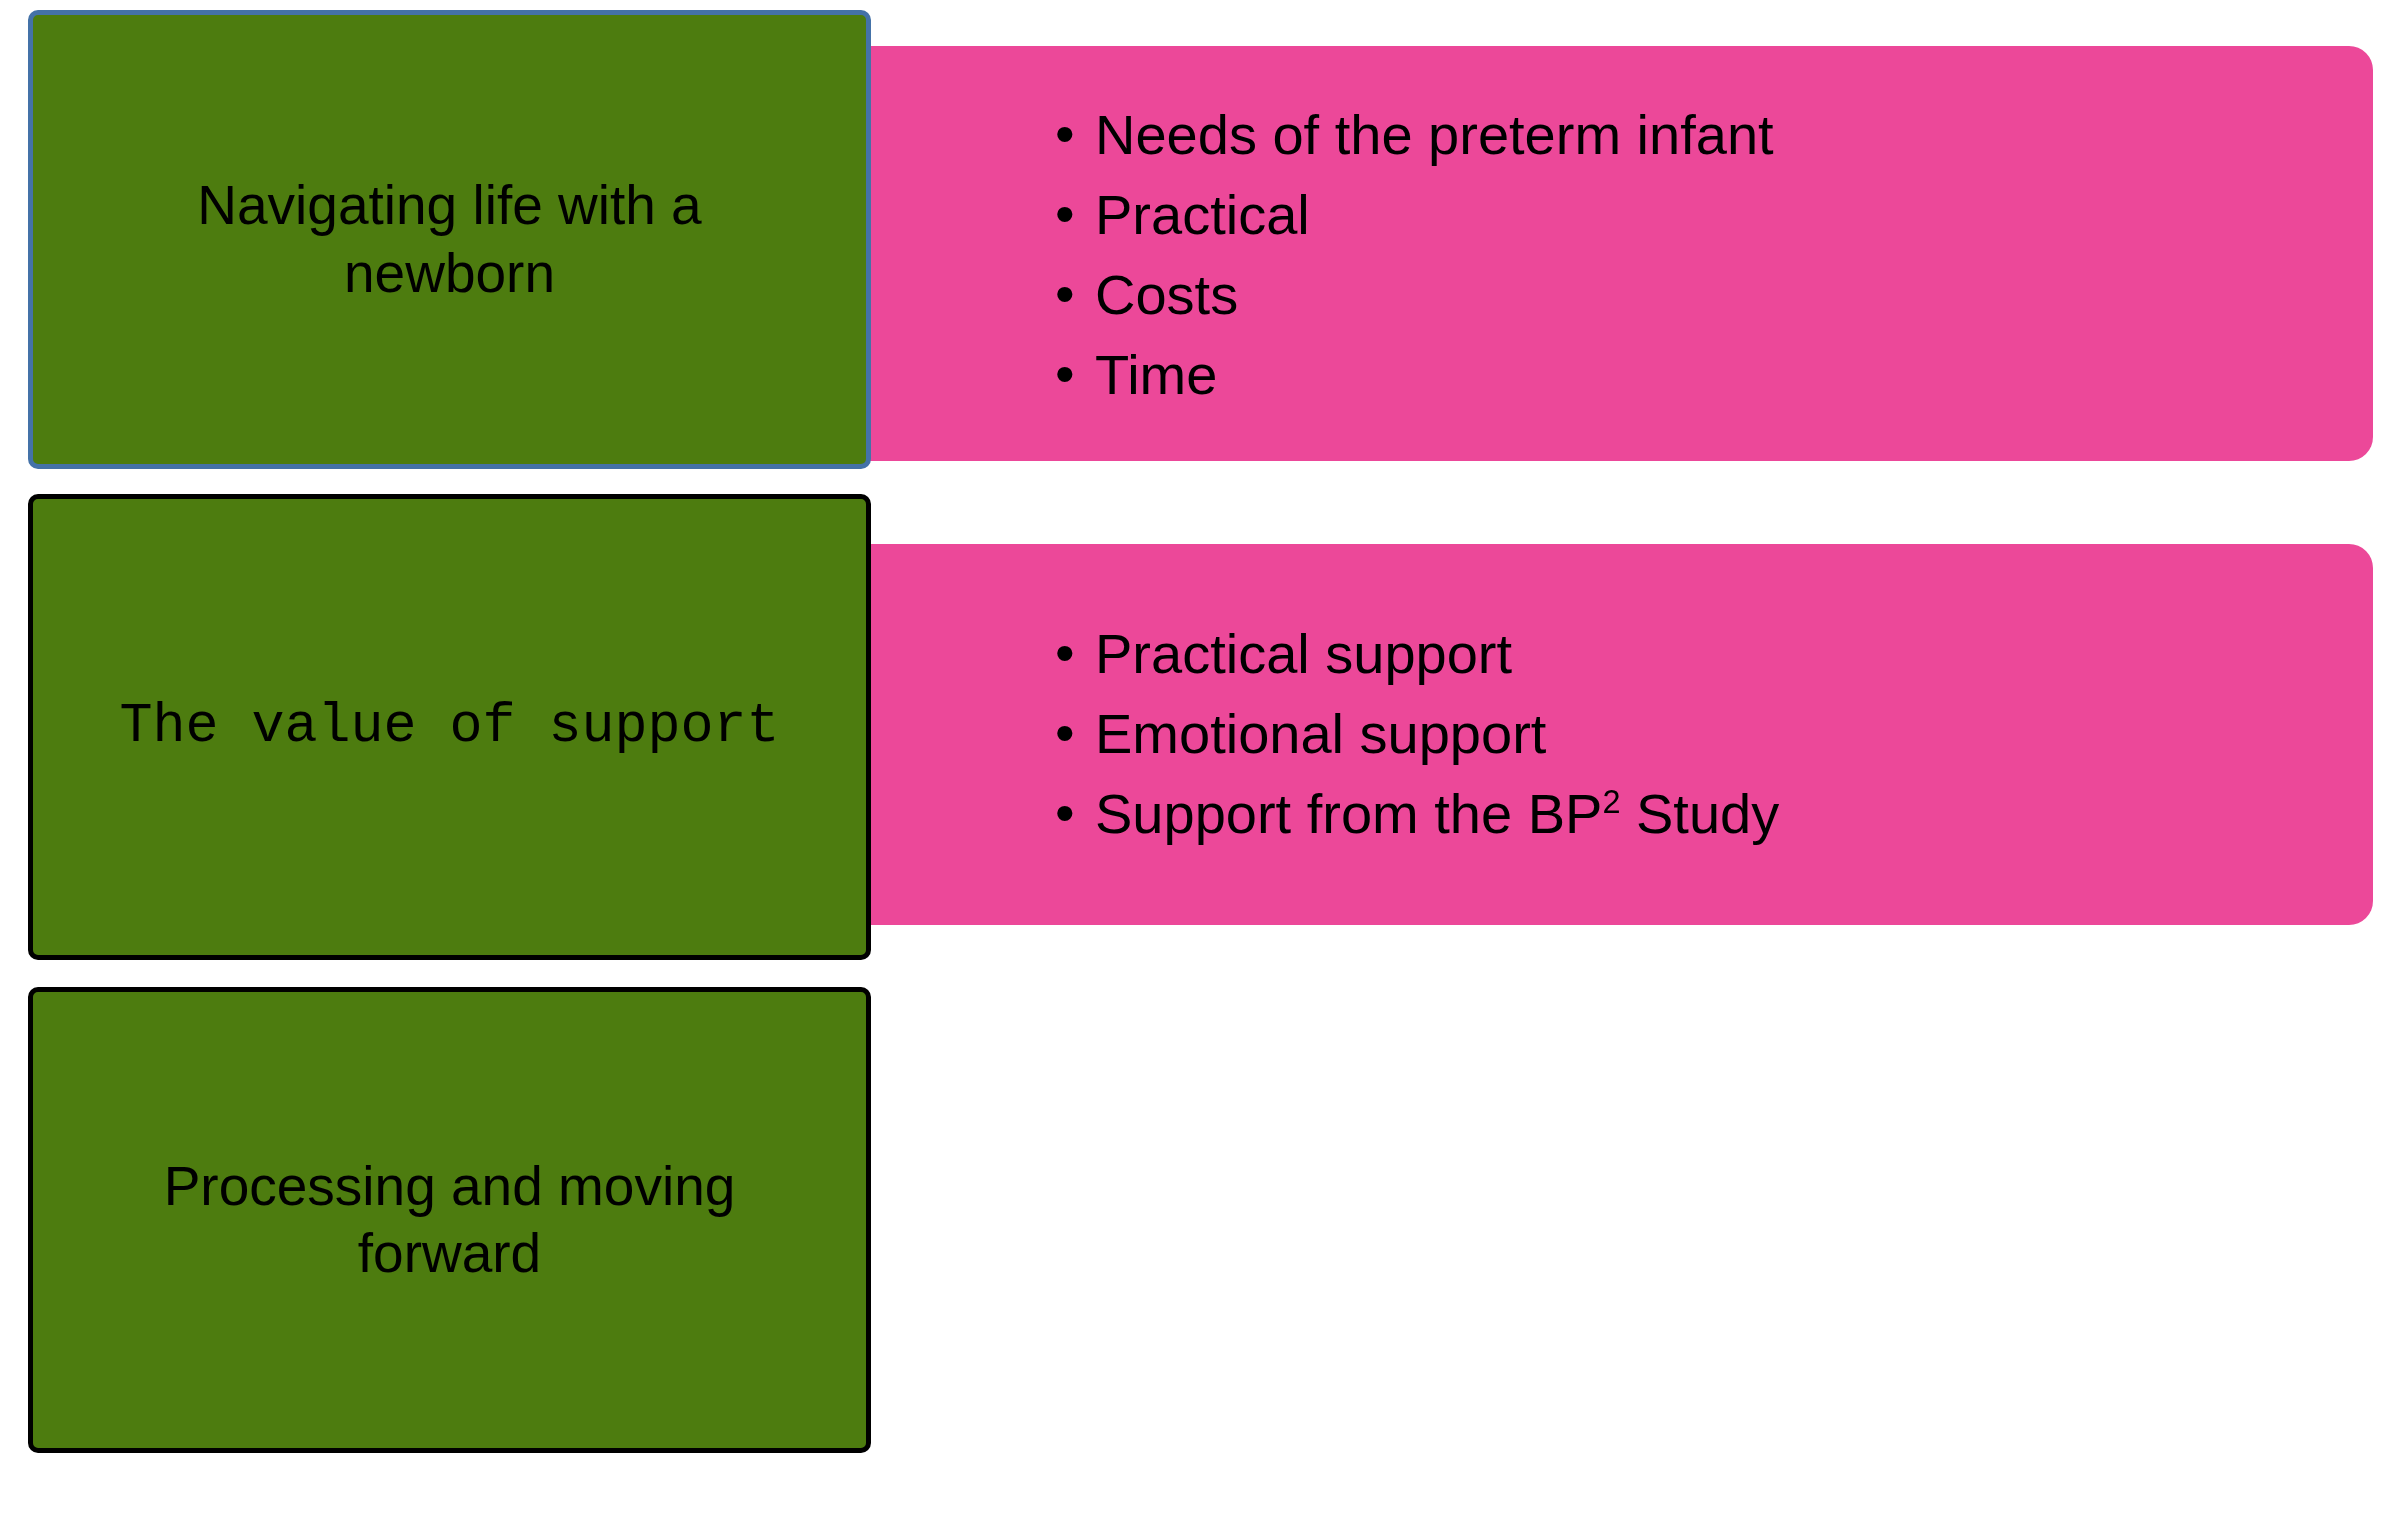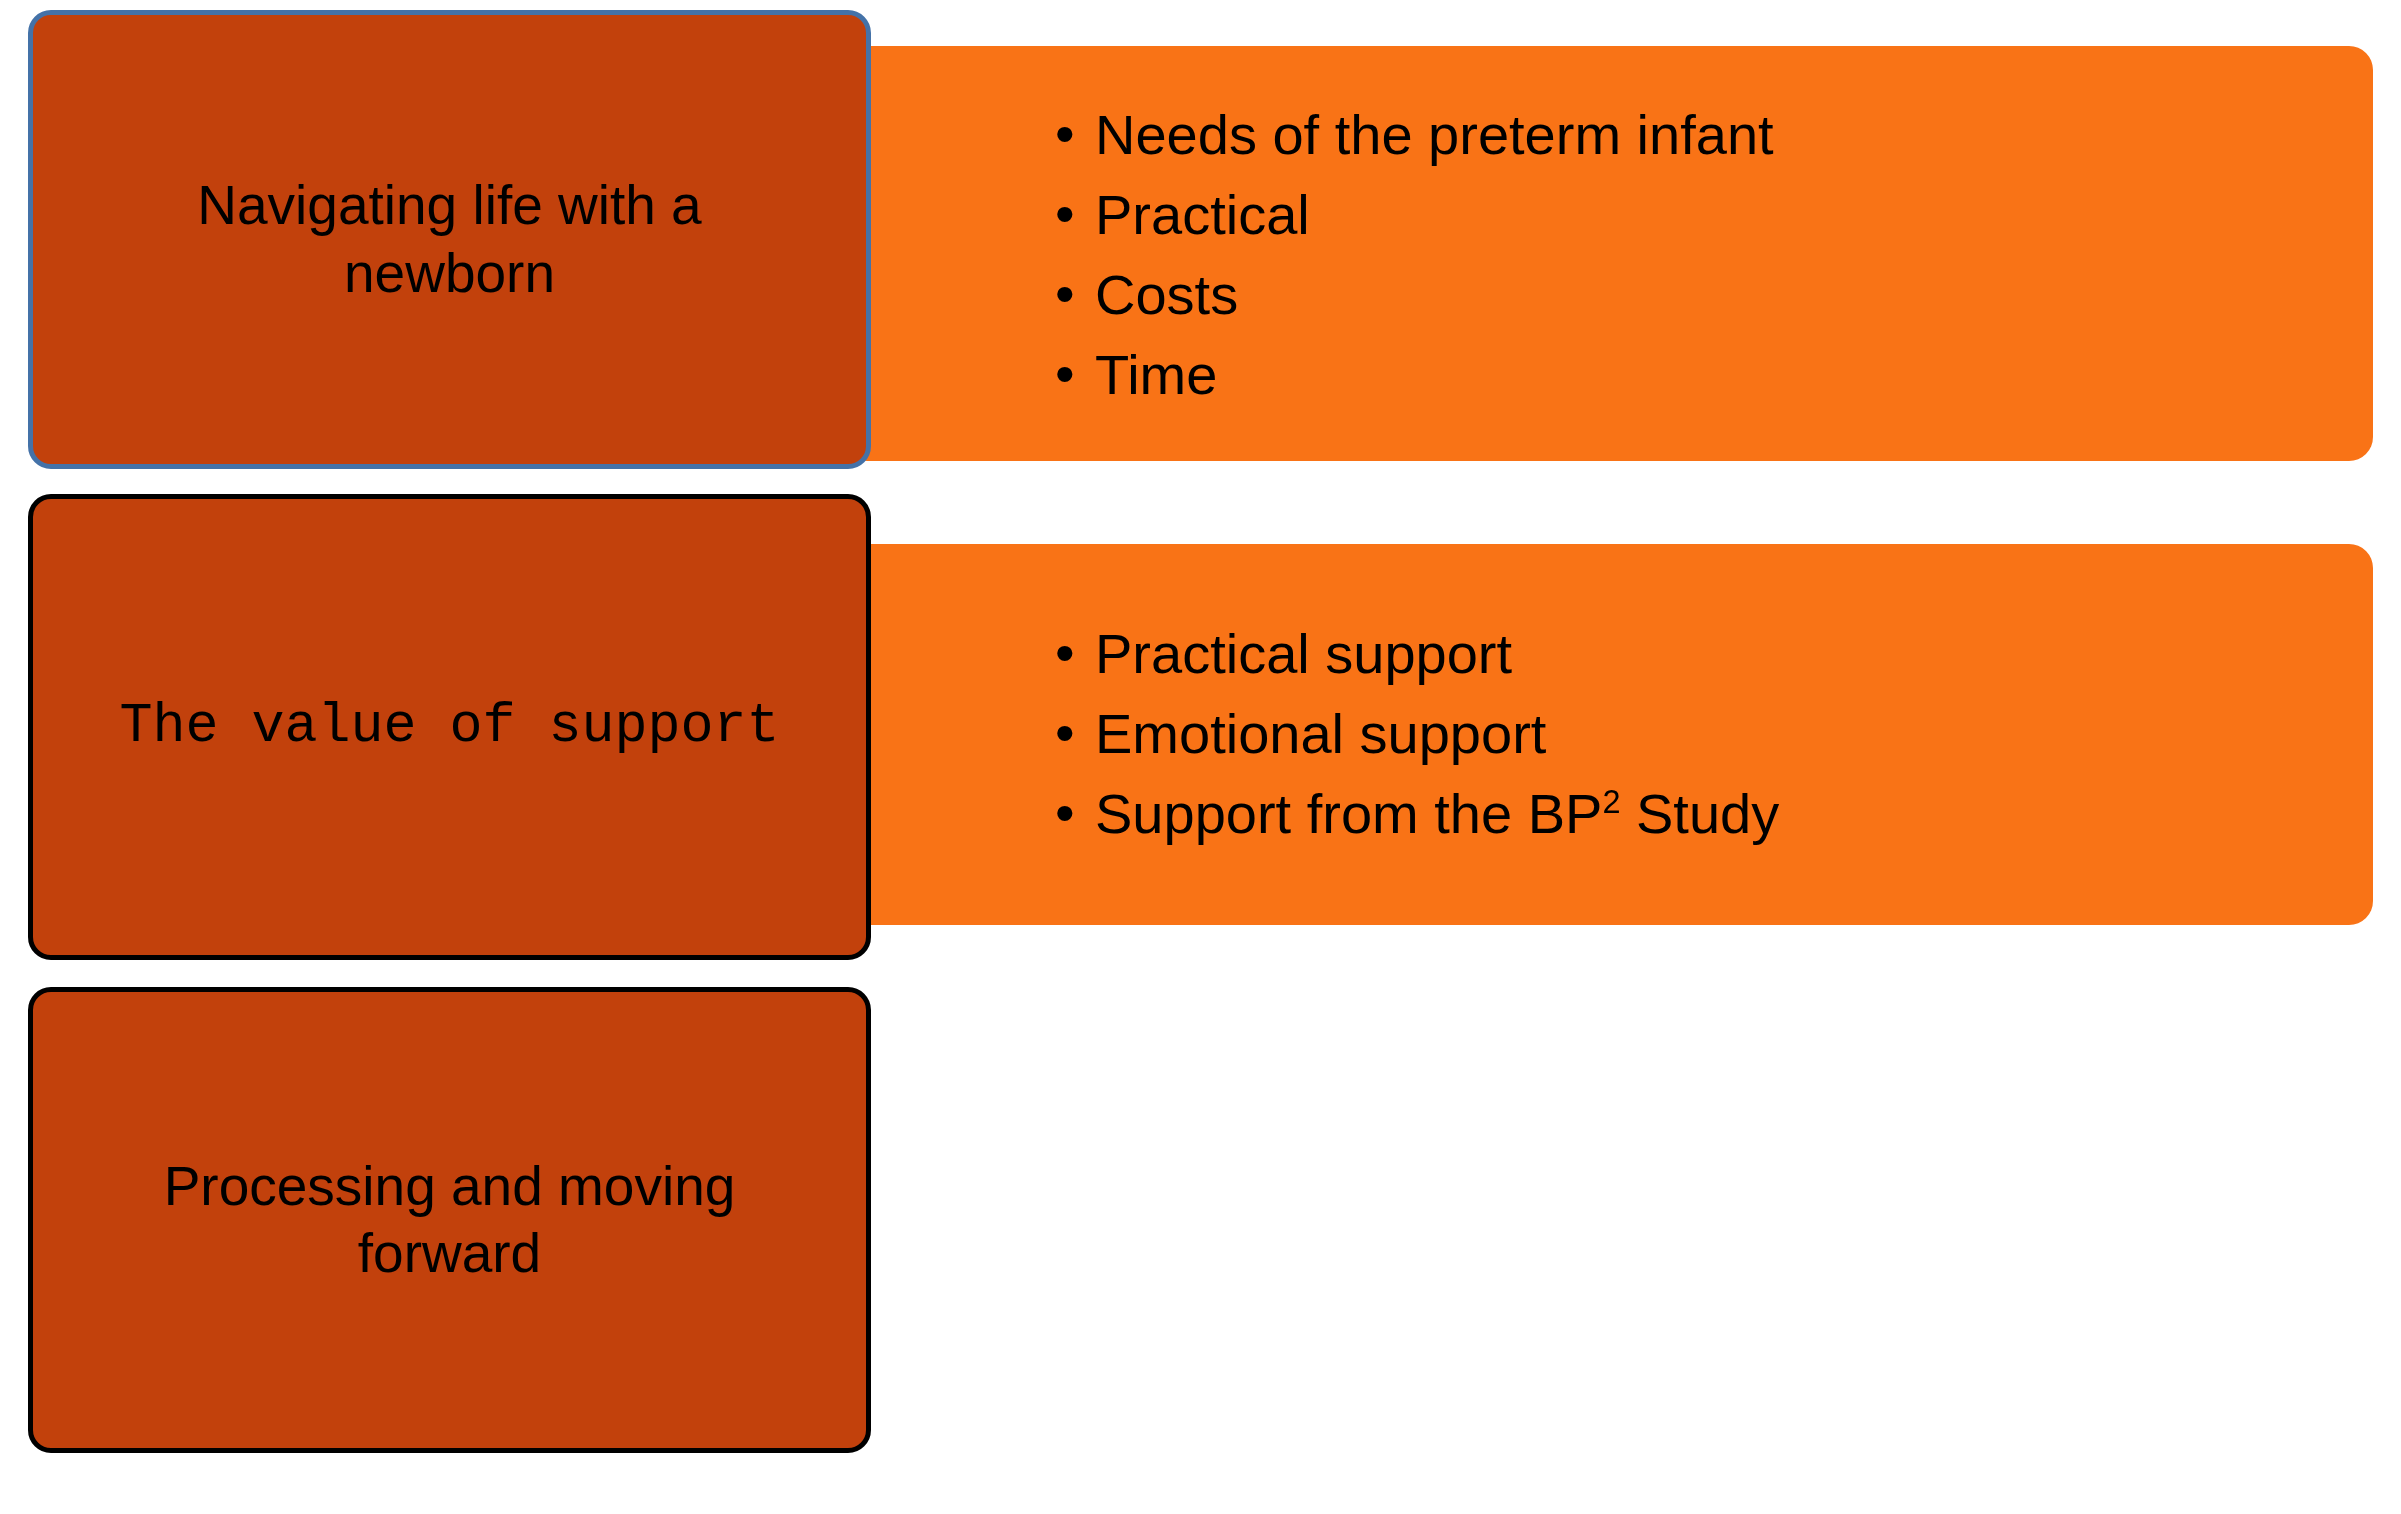--- a/index.html
+++ b/index.html
@@ -26,23 +26,23 @@
     align-items: stretch;
     width: 100%;
   }
 
   
   .label-box {
     position: relative;
     box-sizing: border-box;
     width: 843px;
     margin-left: 28px;
-    background: #c2410c;
+    background: #4d7c0f;
     border: 5px solid #000000;
-    border-radius: 23px;
+    border-radius: 10px;
     display: flex;
     align-items: center;
     justify-content: center;
     z-index: 3;
   }
   .label-box.accent {
     border-color: #4472a8;
   }
   .label-text {
     font-size: 55px;
@@ -50,21 +50,21 @@
     color: #000000;
     text-align: center;
     padding: 0 42px;
     white-space: pre-line;
   }
 
   
   .bullet-panel {
     position: relative;
     box-sizing: border-box;
-    background: #f97316;
+    background: #ec4899;
     border-radius: 24px;
     margin-left: -28px;
     flex: 1 1 auto;
     margin-right: 28px;
     display: flex;
     flex-direction: column;
     justify-content: center;
     z-index: 1;
   }
   .bullets {

